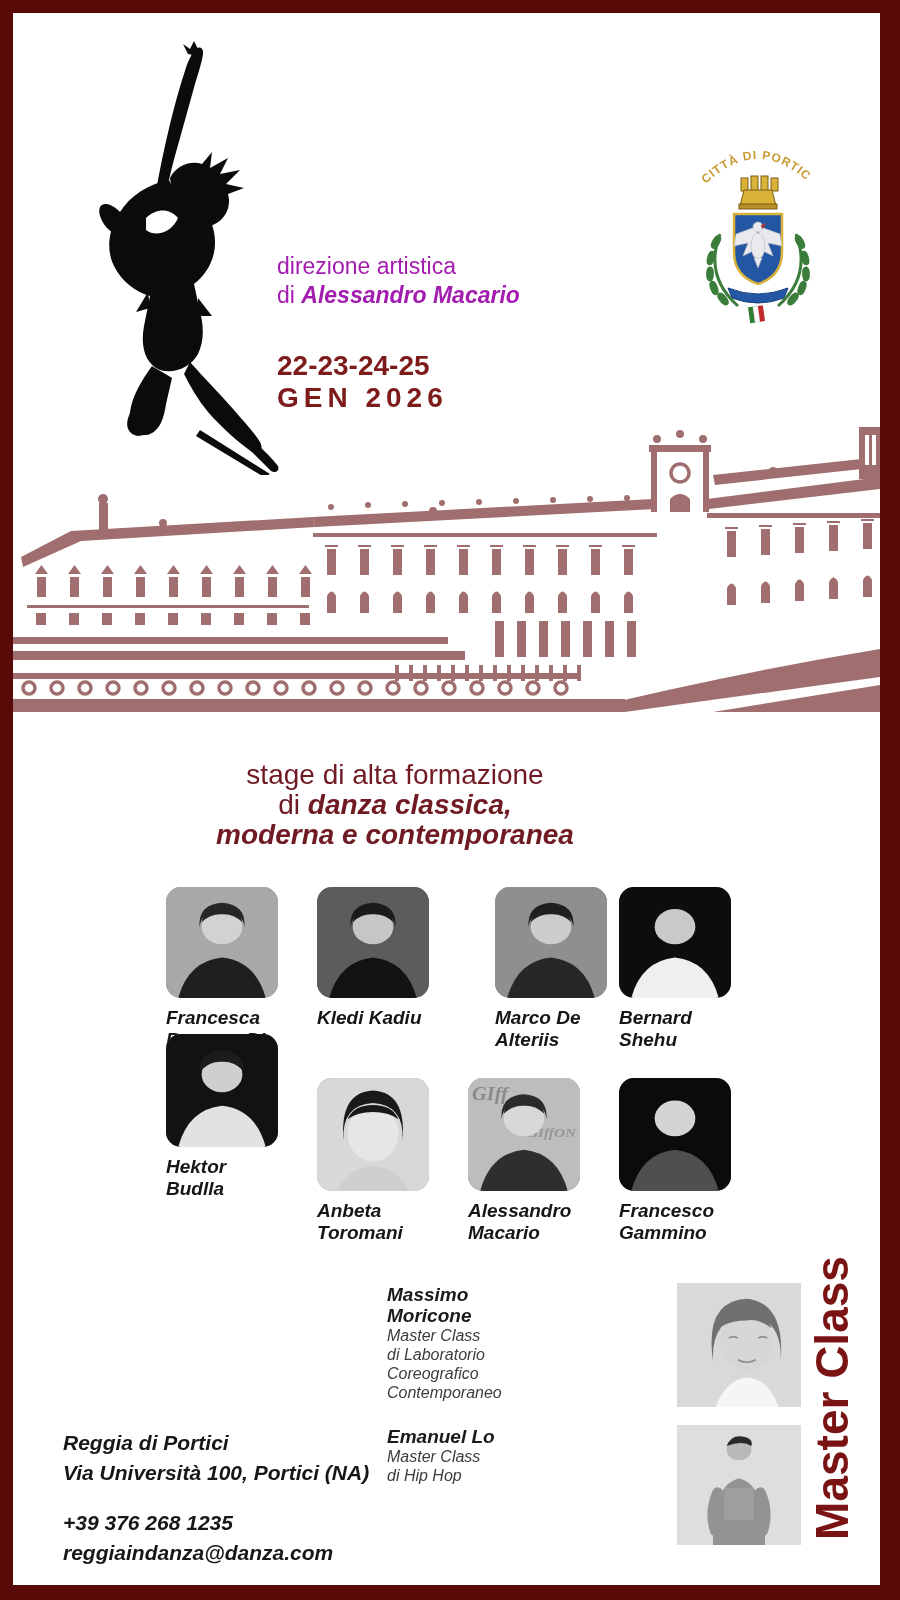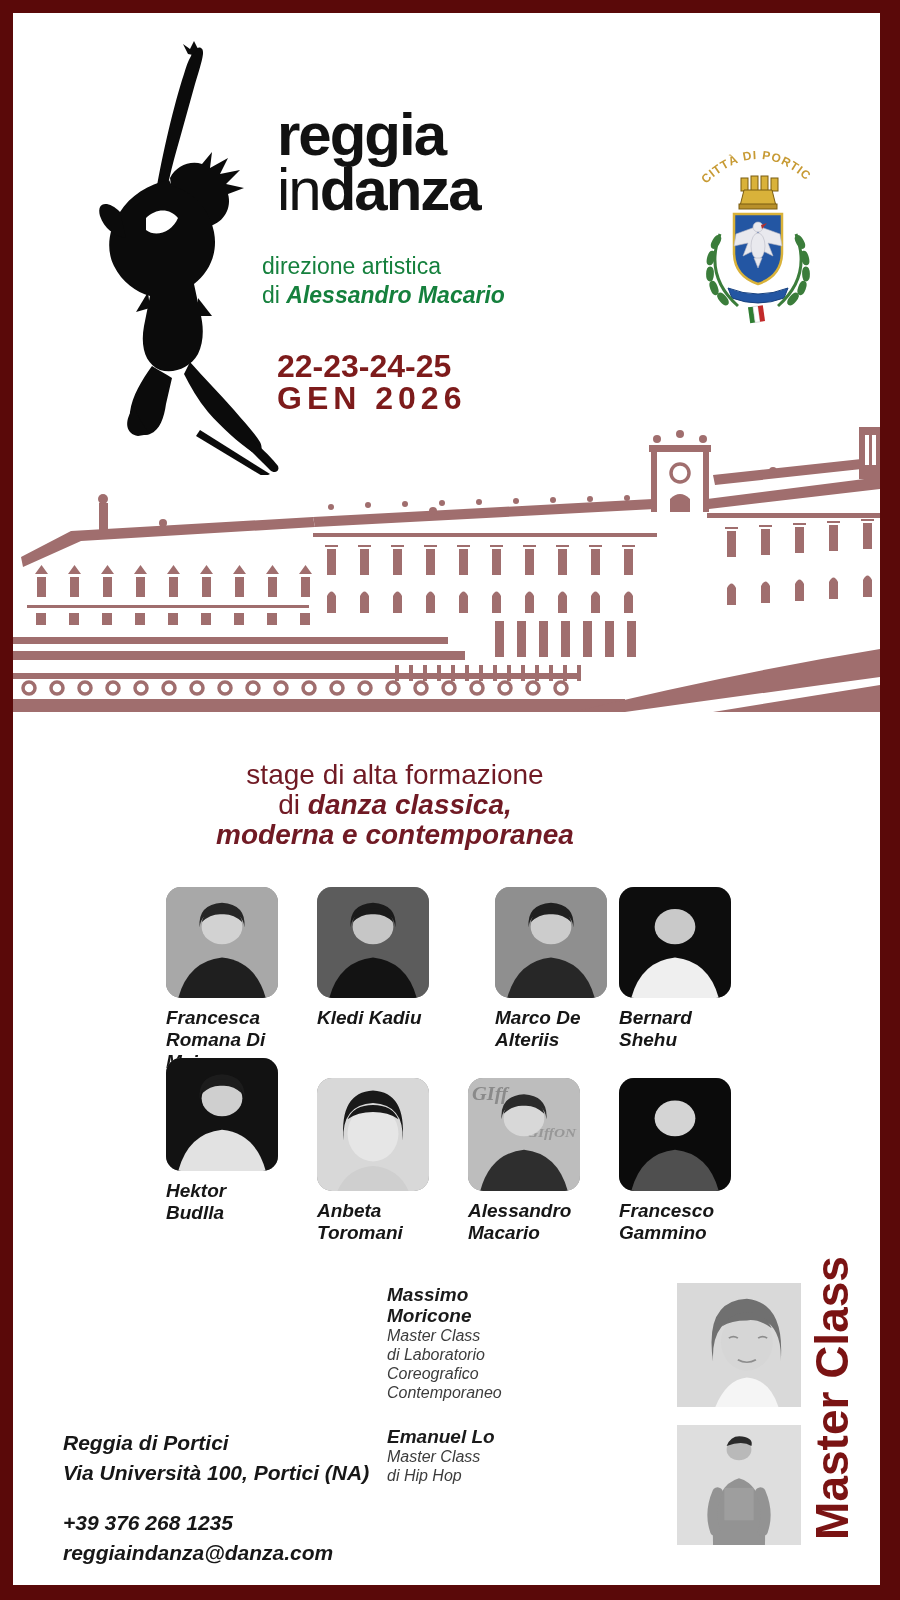--- a/index.html
+++ b/index.html
@@ -8,24 +8,24 @@
     font-family:"Liberation Sans",sans-serif;overflow:hidden;margin:0 auto;
   }
   .frame{position:absolute;inset:0;border-style:solid;border-color:#5a0909;
     border-width:13px 20px 15px 13px;z-index:60;pointer-events:none;}
   .abs{position:absolute;}
   
   .logo{left:277px;top:107px;font-size:60px;line-height:55px;font-weight:700;
     color:#121212;letter-spacing:-2px;}
   .logo .lt{font-weight:400;}
   
-  .direction{left:262px;top:252px;font-size:23px;line-height:29px;color:#15803d;}
+  .direction{left:277px;top:252px;font-size:23px;line-height:29px;color:#a21caf;}
   .direction .nm{font-weight:700;font-style:italic;}
   
-  .dates{left:277px;top:350px;font-size:32px;line-height:32px;font-weight:700;color:#7d1b1b;}
+  .dates{left:277px;top:350px;font-size:28px;line-height:32px;font-weight:700;color:#7d1b1b;}
   .dates .spread{letter-spacing:5px;}
   
   .headline{left:13px;top:760px;width:764px;text-align:center;font-size:28px;
     line-height:30px;color:#701a24;}
   .headline .bi{font-weight:700;font-style:italic;}
   
   .card{position:absolute;width:112px;}
   .photo{width:112px;overflow:hidden;background:#888;border-radius:15px;}
   .photo svg{display:block;}
   .tname{margin-top:9px;font-size:19px;line-height:22px;font-weight:700;
@@ -58,24 +58,20 @@
       <path d="M96,252 L84,272 L98,268 Z"></path>
       <path d="M146,258 L160,276 L146,276 Z"></path>
       <path d="M100,326 C90,340 80,356 78,372 C76,388 86,398 98,394 C108,390 112,378 114,364 L120,338 C114,334 106,330 100,326 Z"></path>
       <path d="M80,370 C72,382 74,394 86,396 L98,394 C92,386 86,378 84,370 Z"></path>
       <path d="M138,322 C152,338 168,354 182,370 C192,382 202,392 208,402 C212,410 208,416 200,412 C186,402 170,388 156,372 C146,360 138,346 132,334 Z"></path>
       <path d="M200,400 C210,408 220,418 226,426 C228,432 222,434 218,430 C210,422 200,412 194,406 Z"></path>
       <path d="M148,390 L218,434 L212,437 L144,396 Z"></path>
     </g>
   </svg>
 
-  <div class="abs logo">
-    <div>reggia</div>
-    <div><span class="lt">in</span><span>danza</span></div>
-  </div>
 
   <div class="abs direction">
     <div>direzione artistica</div>
     <div><span>di </span><span class="nm">Alessandro Macario</span></div>
   </div>
 
   <div class="abs dates">
     <div>22-23-24-25</div>
     <div class="spread">GEN 2026</div>
   </div>
@@ -341,21 +337,21 @@
           <svg width="112" height="111" viewBox="0 0 110 126" preserveAspectRatio="none">
             <rect width="110" height="126" fill="#0d0d0d"></rect>
       <circle cx="55" cy="45" r="20" fill="#c9c9c9"></circle>
 
       <path d="M12,126 Q22,84 55,80 Q88,84 98,126 Z" fill="#efefef"></path>
           </svg>
         </div>
         <div class="tname">Bernard
 Shehu</div>
       </div>
-      <div class="card" style="left: 166px; top: 1058px;">
+      <div class="card" style="left: 166px; top: 1034px;">
         <div class="photo" style="height: 113px;">
           <svg width="112" height="113" viewBox="0 0 110 126" preserveAspectRatio="none">
             <rect width="110" height="126" fill="#121212"></rect>
             <path d="M33,46 Q31,20 55,18 Q79,20 77,46 Q76,28 55,26 Q34,28 33,46 Z" fill="#1c1c1c"></path>
       <circle cx="55" cy="45" r="20" fill="#cfcfcf"></circle>
       <path d="M35,40 Q38,24 55,24 Q72,24 75,40 Q66,30 55,31 Q44,30 35,40 Z" fill="#1c1c1c"></path>
       <path d="M12,126 Q22,84 55,80 Q88,84 98,126 Z" fill="#e2e2e2"></path>
           </svg>
         </div>
         <div class="tname">Hektor

